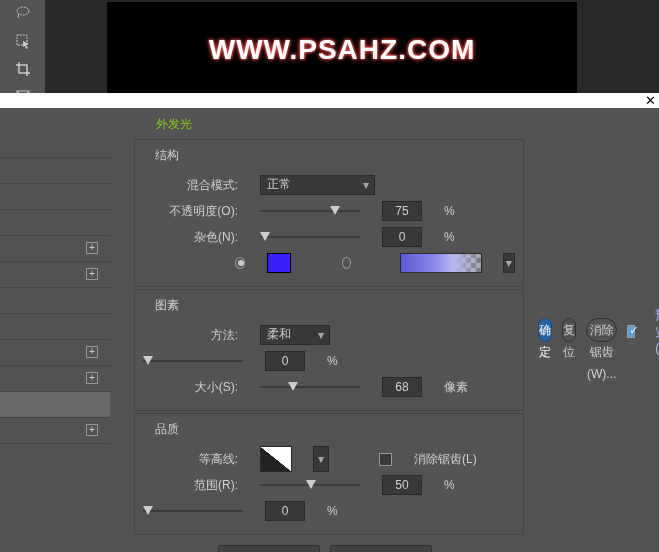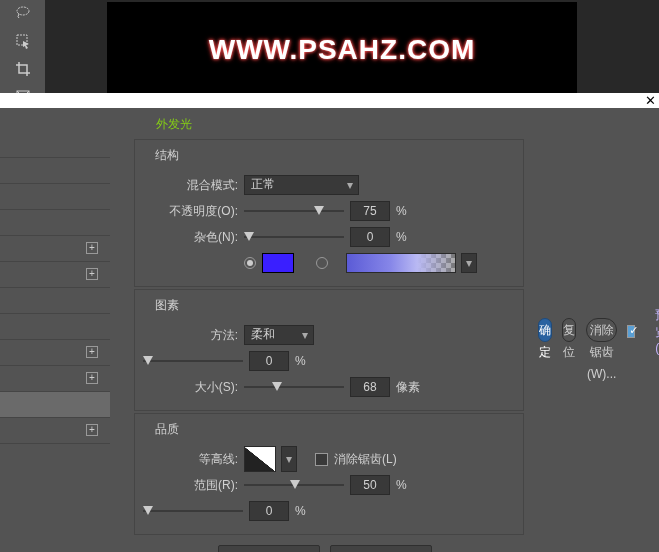--- a/index.html
+++ b/index.html
@@ -15,21 +15,21 @@
 .dialog{background:#535353;height:444px;display:flex}
 .left-col{width:110px;border-right:none}
 .left-blank{height:24px}
 .left-item{height:26px;border-bottom:1px solid #454545;position:relative}
 .left-item.sel{background:#6a6a6a}
 .plus{position:absolute;right:12px;top:6px;width:12px;height:12px;border:1px solid #999;color:#ccc;font-size:10px;line-height:10px;text-align:center}
 .mid-col{width:420px;padding:8px 0 0 10px;color:#d0d0d0}
 .section-title{margin:0 0 6px 36px;color:#84cc16}
 .fieldset{border:1px solid #454545;margin:0 6px 2px 14px;padding:8px 8px 10px 8px}
 .fs-label{margin:-16px 9px 8px 8px;background:#535353;display:inline-block;padding:0 4px;color:#d0d0d0}
-.row{display:flex;align-items:center;height:26px;gap:6px}
+.row{display:flex;align-items:center;height:26px;gap:22px}
 .row-label{width:95px;text-align:right;color:#d0d0d0}
 .select{background:#393939;border:1px solid #2a2a2a;color:#d0d0d0;height:20px;padding:0 18px 8px 6px;width:115px;position:relative}
 .select::after{content:"▾";position:absolute;right:5px;top:2px;color:#aaa}
 .slider{flex:0 0 100px;height:16px;position:relative}
 .slider-track{position:absolute;top:7px;left:0;right:0;height:2px;background:#3a3a3a}
 .slider-thumb{position:absolute;top:3px;width:0;height:0;border-left:5px solid transparent;border-right:5px solid transparent;border-top:9px solid #ccc}
 .num-input{width:40px;height:20px;background:#393939;border:1px solid #2a2a2a;color:#d0d0d0;text-align:center}
 .unit{color:#d0d0d0;width:30px}
 .radio{width:12px;height:12px;border-radius:50%;border:1px solid #999;display:inline-block;position:relative}
 .radio.checked::after{content:"";position:absolute;top:2px;left:2px;width:6px;height:6px;border-radius:50%;background:#ccc}

